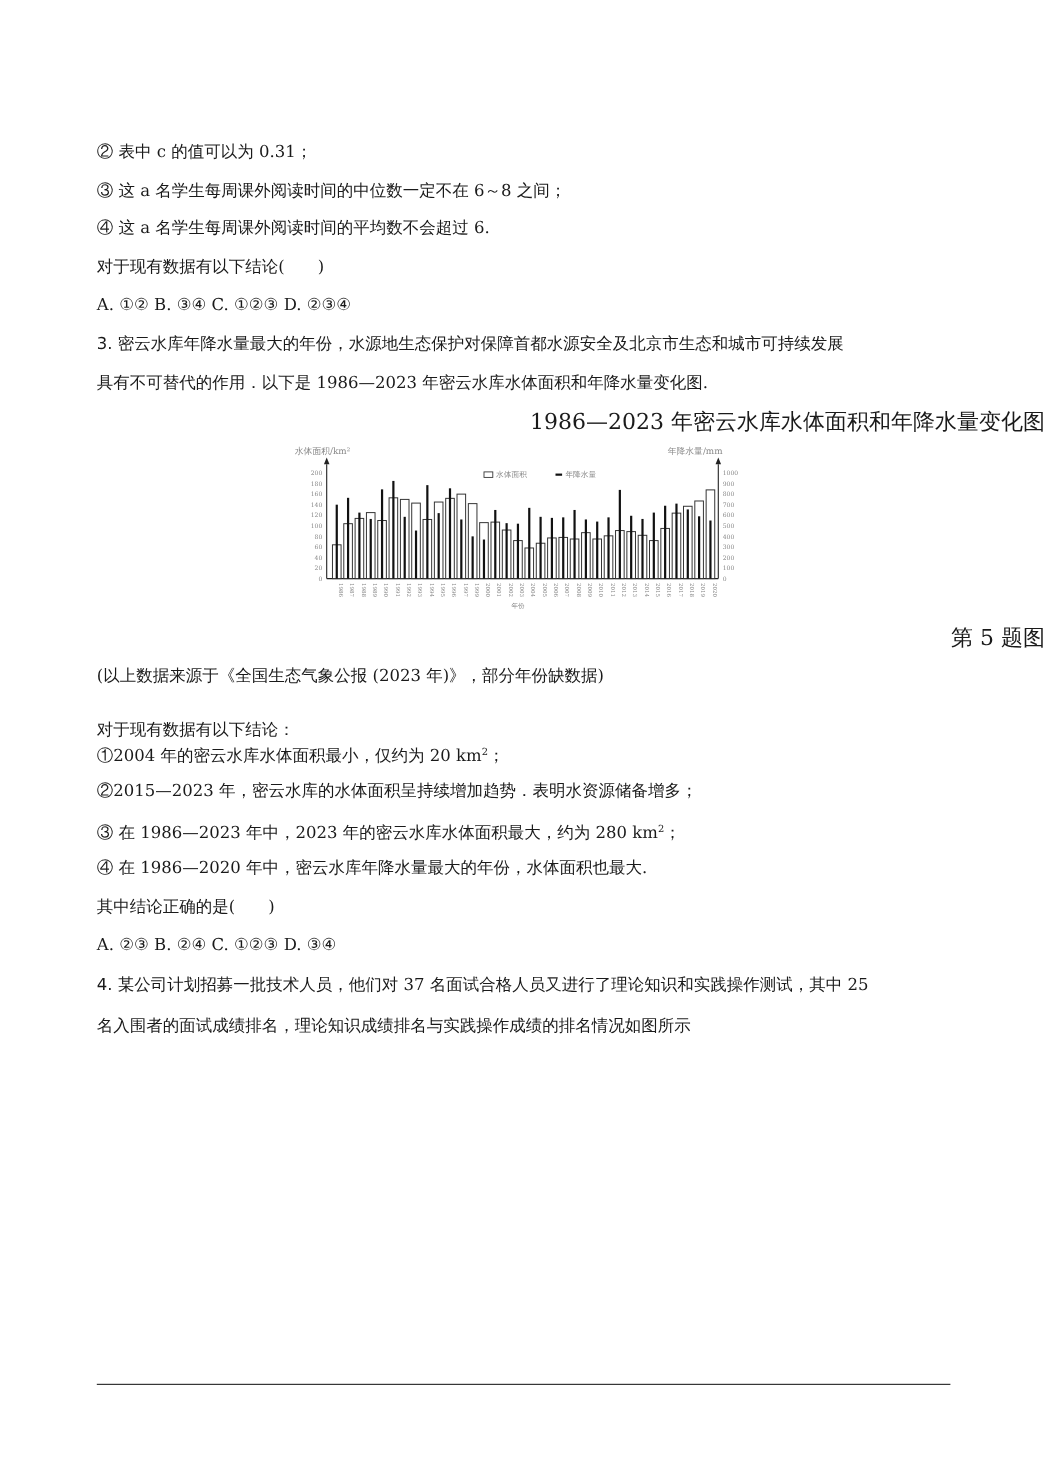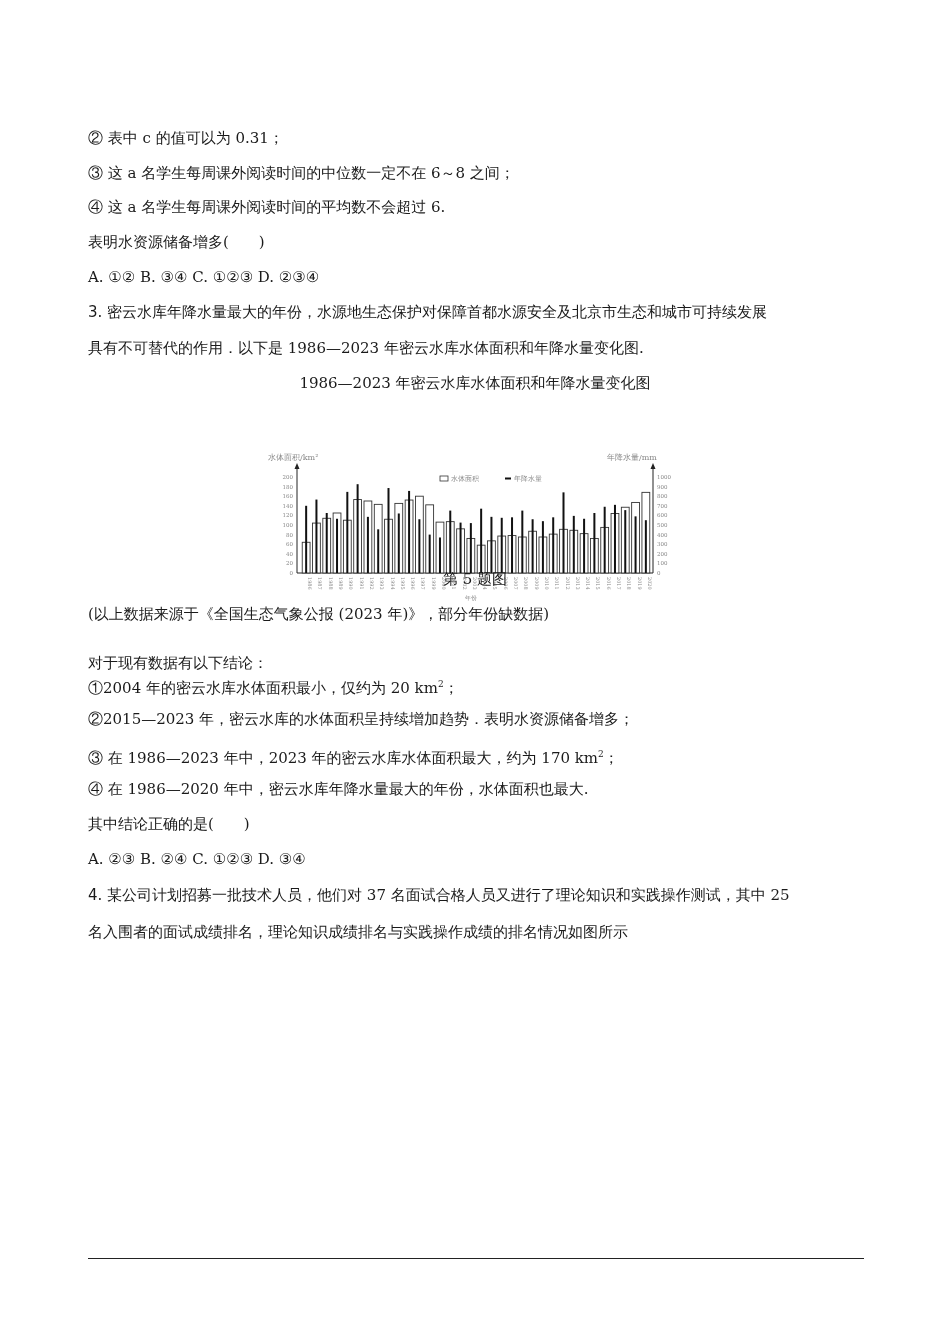--- a/index.html
+++ b/index.html
@@ -1,31 +1,31 @@
 <!DOCTYPE html>
 <html><head>
 <meta charset="utf-8">
 <style>
   html, body { margin: 0; padding: 0; background: #ffffff; }
   body { width: 950px; height: 1344px; position: relative; font-family: "DejaVu Serif", "Liberation Serif", serif; color: #1a1a1a; }
   .line { position: absolute; left: 88px; font-size: 15px; line-height: 20px; white-space: nowrap; }
   .qnum { font-family: "DejaVu Sans", sans-serif; font-weight: normal; }
-  .center { position: absolute; left: 0; width: 950px; text-align: center; font-size: 15px; line-height: 20px; }
+  .center { position: absolute; left: 0; width: 950px; text-align: right; font-size: 20px; line-height: 20px; }
   .hr { position: absolute; left: 88px; width: 776px; top: 1258px; height: 1px; background: #222; }
   sup { font-size: 9px; }
-  .chart { position: absolute; left: 265px; top: 400px; width: 420px; height: 160px; margin-top: 47px; }
+  .chart { position: absolute; left: 265px; top: 400px; width: 420px; height: 160px; }
   .chart svg text { font-family: "DejaVu Serif", serif; fill: #888; }
 </style>
 </head>
 <body>
 
 <div class="line" style="top:128px">② 表中 c 的值可以为 0.31；</div>
 <div class="line" style="top:163px">③ 这 a 名学生每周课外阅读时间的中位数一定不在 6～8 之间；</div>
 <div class="line" style="top:197px">④ 这 a 名学生每周课外阅读时间的平均数不会超过 6.</div>
-<div class="line" style="top:232px">表明水资源储备增多(　　)</div>
+<div class="line" style="top:232px">对于现有数据有以下结论(　　)</div>
 <div class="line" style="top:267px">A. ①②  B. ③④  C. ①②③  D. ②③④</div>
 
 <div class="line" style="top:302px"><span class="qnum">3.</span><span> 密云水库年降水量最大的年份，水源地生态保护对保障首都水源安全及北京市生态和城市可持续发展</span></div>
 <div class="line" style="top:338px">具有不可替代的作用．以下是 1986—2023 年密云水库水体面积和年降水量变化图.</div>
 <div class="center" style="top:373px">1986—2023 年密云水库水体面积和年降水量变化图</div>
 
 <div class="chart">
   <svg id="chart-svg" width="420" height="160" viewBox="0 0 420 160" xmlns="http://www.w3.org/2000/svg">
       <line x1="32" y1="126" x2="32" y2="22" stroke="#222" stroke-width="1"></line>
       <line x1="388" y1="126" x2="388" y2="22" stroke="#222" stroke-width="1"></line>
@@ -164,21 +164,21 @@
       <rect x="240" y="30.5" width="6" height="2" fill="#111"></rect>
       <text x="249" y="34" font-size="7">年降水量</text>
     </svg>
 </div>
 
 <div class="center" style="top:569px">第 5 题图</div>
 <div class="line" style="top:604px">(以上数据来源于《全国生态气象公报 (2023 年)》，部分年份缺数据)</div>
 <div class="line" style="top:653px">对于现有数据有以下结论：</div>
 <div class="line" style="top:674px"><span>①2004 年的密云水库水体面积最小，仅约为 20 km</span><sup>2</sup><span>；</span></div>
 <div class="line" style="top:709px">②2015—2023 年，密云水库的水体面积呈持续增加趋势．表明水资源储备增多；</div>
-<div class="line" style="top:744px"><span>③ 在 1986—2023 年中，2023 年的密云水库水体面积最大，约为 170 km</span><sup>2</sup><span>；</span></div>
+<div class="line" style="top:744px"><span>③ 在 1986—2023 年中，2023 年的密云水库水体面积最大，约为 280 km</span><sup>2</sup><span>；</span></div>
 <div class="line" style="top:779px">④ 在 1986—2020 年中，密云水库年降水量最大的年份，水体面积也最大.</div>
 <div class="line" style="top:814px">其中结论正确的是(　　)</div>
 <div class="line" style="top:849px">A. ②③  B. ②④  C. ①②③  D. ③④</div>
 
 <div class="line" style="top:885px"><span class="qnum">4.</span><span> 某公司计划招募一批技术人员，他们对 37 名面试合格人员又进行了理论知识和实践操作测试，其中 25</span></div>
 <div class="line" style="top:922px">名入围者的面试成绩排名，理论知识成绩排名与实践操作成绩的排名情况如图所示</div>
 
 <div class="hr"></div>
 
 </body></html>

